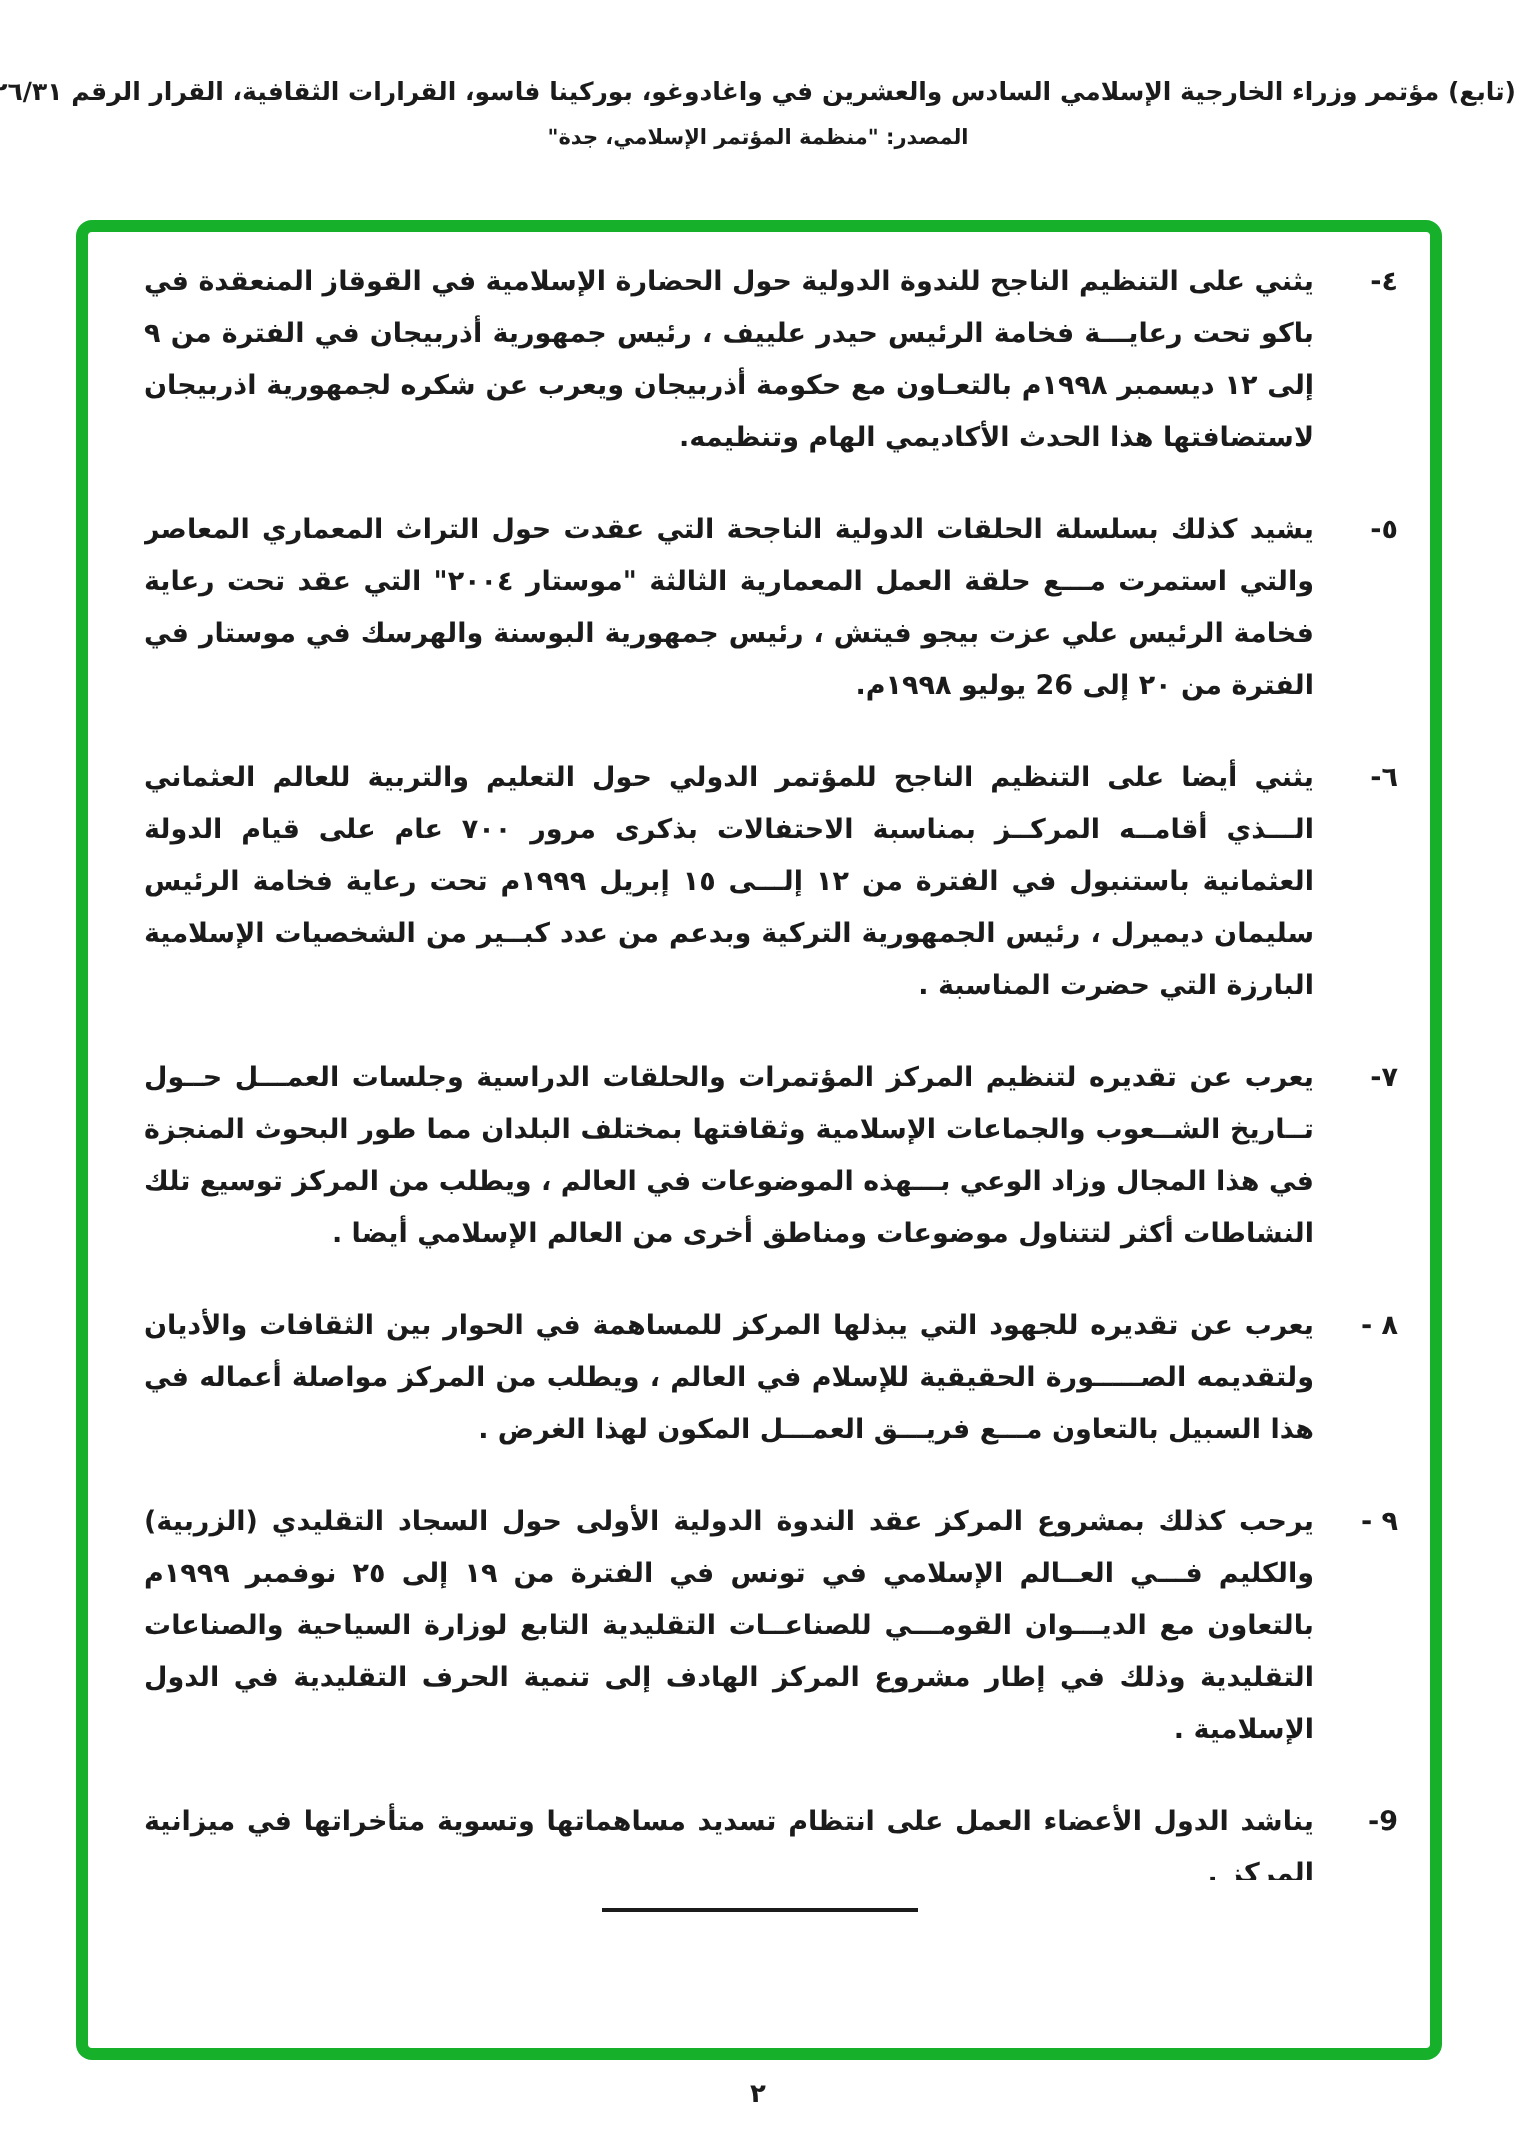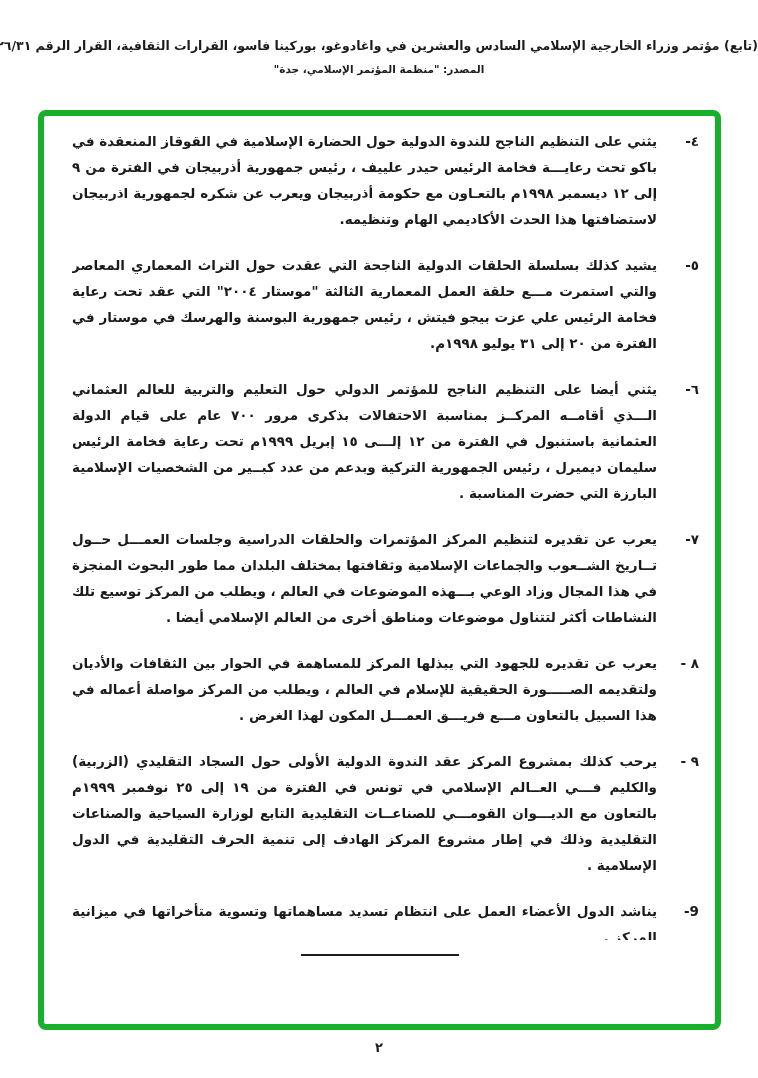--- a/index.html
+++ b/index.html
@@ -105,21 +105,21 @@
   <div class="frame" style="border-color: rgb(22, 176, 43);">
     <div class="items">
 
       <div class="item">
         <div class="num">٤-</div>
         <div class="txt">يثني على التنظيم الناجح للندوة الدولية حول الحضارة الإسلامية في القوقاز المنعقدة في باكو تحت رعايـــة فخامة الرئيس حيدر علييف ، رئيس جمهورية أذربيجان في الفترة من ٩ إلى ١٢ ديسمبر ١٩٩٨م بالتعـاون مع حكومة أذربيجان ويعرب عن شكره لجمهورية اذربيجان لاستضافتها هذا الحدث الأكاديمي الهام وتنظيمه.</div>
       </div>
 
       <div class="item">
         <div class="num">٥-</div>
-        <div class="txt">يشيد كذلك بسلسلة الحلقات الدولية الناجحة التي عقدت حول التراث المعماري المعاصر والتي استمرت مـــع حلقة العمل المعمارية الثالثة "موستار ٢٠٠٤" التي عقد تحت رعاية فخامة الرئيس علي عزت بيجو فيتش ، رئيس جمهورية البوسنة والهرسك في موستار في الفترة من ٢٠ إلى ٣١ يوليو ١٩٩٨م.</div>
+        <div class="txt">يشيد كذلك بسلسلة الحلقات الدولية الناجحة التي عقدت حول التراث المعماري المعاصر والتي استمرت مـــع حلقة العمل المعمارية الثالثة "موستار ٢٠٠٤" التي عقد تحت رعاية فخامة الرئيس علي عزت بيجو فيتش ، رئيس جمهورية البوسنة والهرسك في موستار في الفترة من ٢٠ إلى 26 يوليو ١٩٩٨م.</div>
       </div>
 
       <div class="item">
         <div class="num">٦-</div>
         <div class="txt">يثني أيضا على التنظيم الناجح للمؤتمر الدولي حول التعليم والتربية للعالم العثماني الـــذي أقامــه المركــز بمناسبة الاحتفالات بذكرى مرور ٧٠٠ عام على قيام الدولة العثمانية باستنبول في الفترة من ١٢ إلـــى ١٥ إبريل ١٩٩٩م تحت رعاية فخامة الرئيس سليمان ديميرل ، رئيس الجمهورية التركية وبدعم من عدد كبــير من الشخصيات الإسلامية البارزة التي حضرت المناسبة .</div>
       </div>
 
       <div class="item">
         <div class="num">٧-</div>
         <div class="txt">يعرب عن تقديره لتنظيم المركز المؤتمرات والحلقات الدراسية وجلسات العمـــل حــول تــاريخ الشــعوب والجماعات الإسلامية وثقافتها بمختلف البلدان مما طور البحوث المنجزة في هذا المجال وزاد الوعي بـــهذه الموضوعات في العالم ، ويطلب من المركز توسيع تلك النشاطات أكثر لتتناول موضوعات ومناطق أخرى من العالم الإسلامي أيضا .</div>

